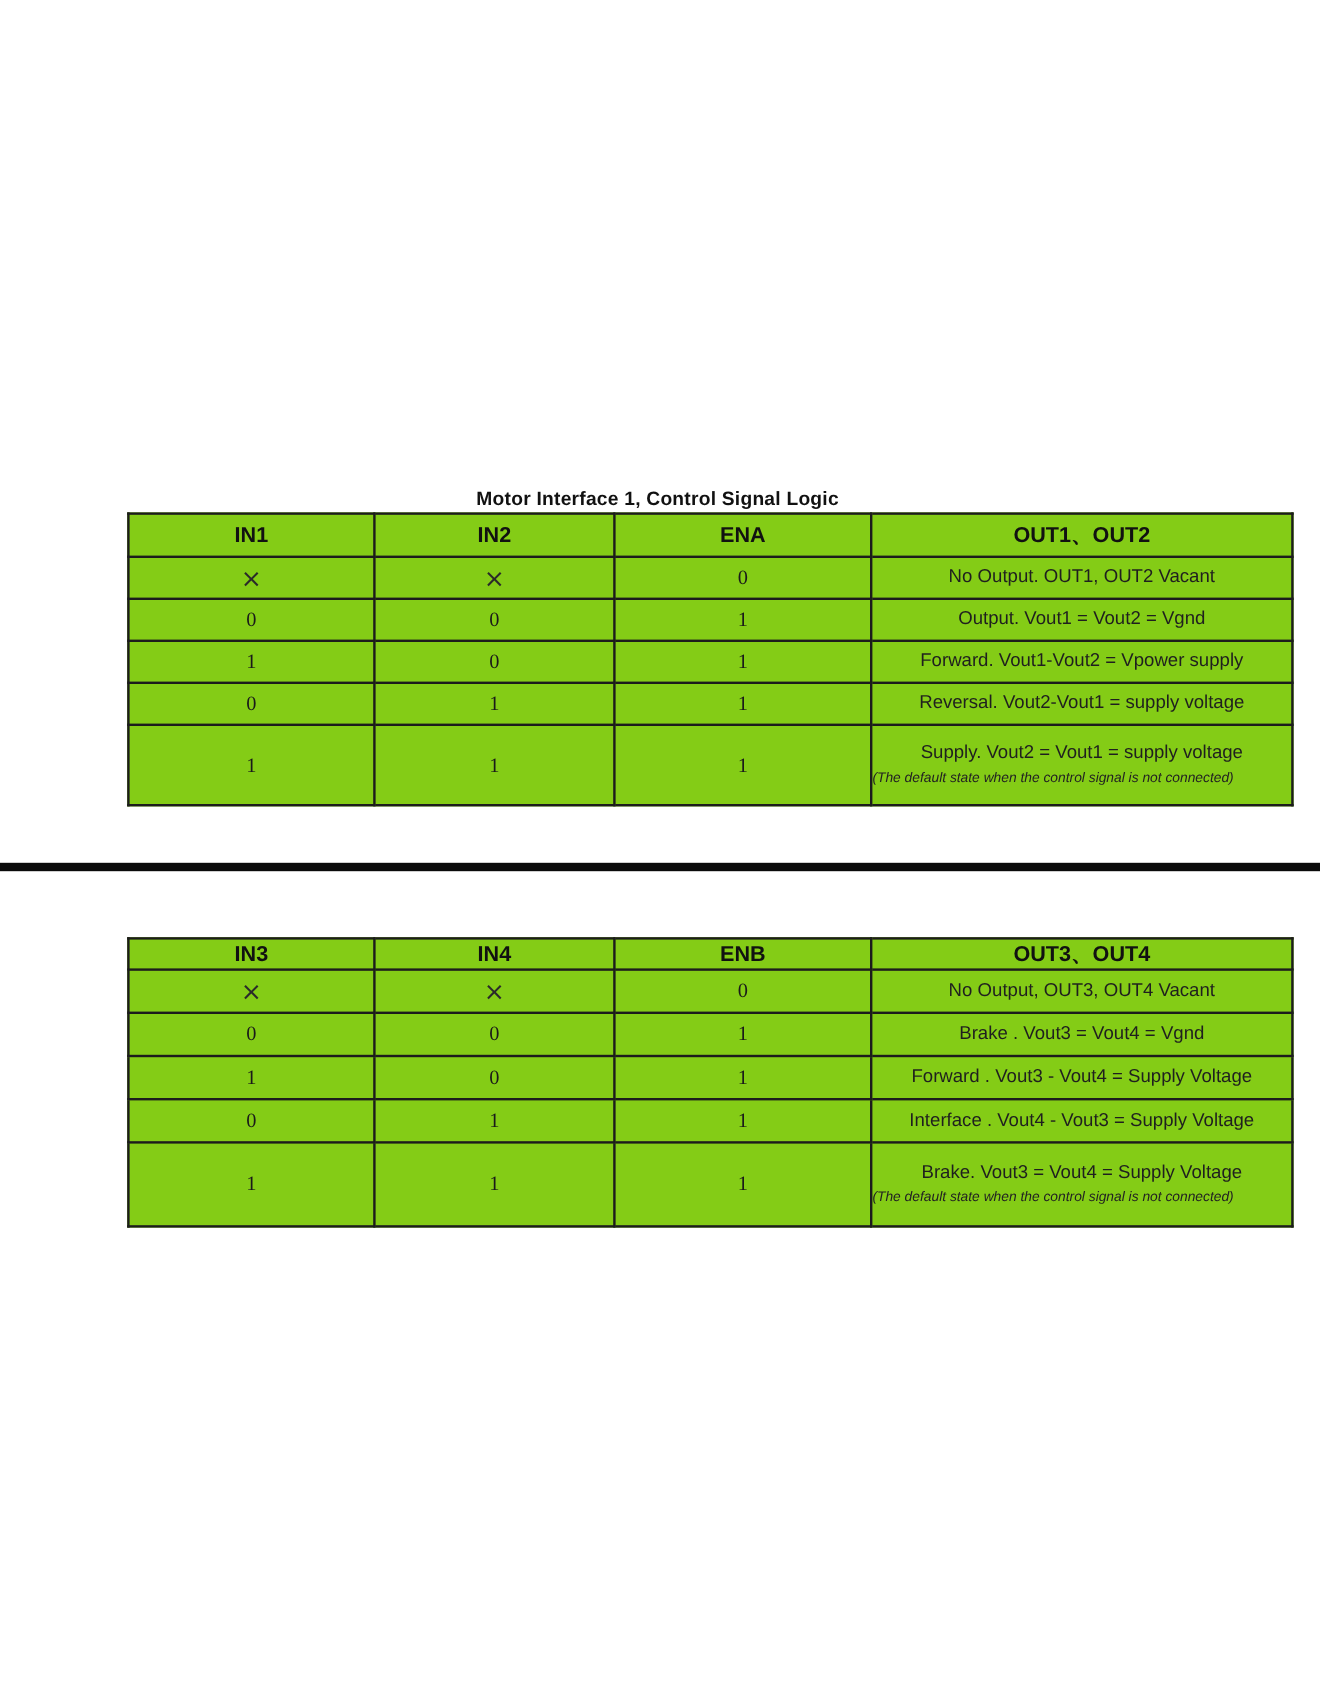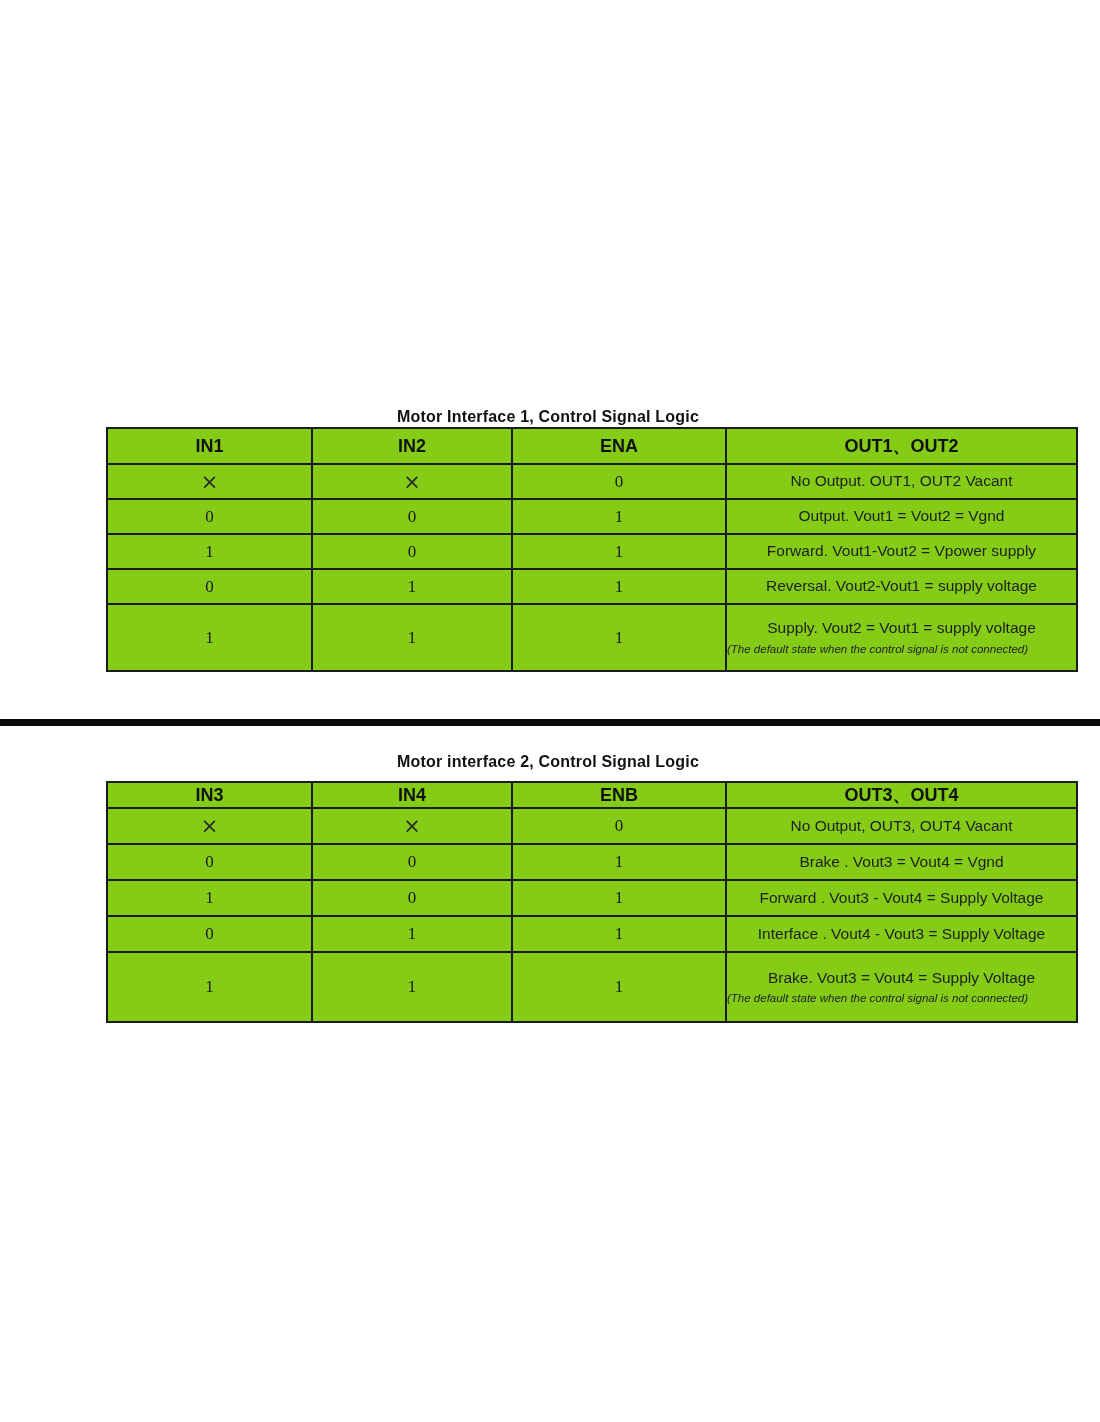--- a/index.html
+++ b/index.html
@@ -148,21 +148,20 @@
         <td class="out">
           <div class="main">Supply. Vout2 = Vout1 = supply voltage</div>
           <div class="note">(The default state when the control signal is not connected)</div>
         </td>
       </tr>
     </tbody>
   </table>
 
   <div class="divider"></div>
 
-  <h2 class="tbl-title title-2">Motor interface 2, Control Signal Logic</h2>
 
   <table class="logic-table t2">
     <colgroup>
       <col style="width:205px">
         <col style="width:200px">
         <col style="width:214px">
         <col style="width:351px">
     </colgroup>
     <thead>
       <tr>

